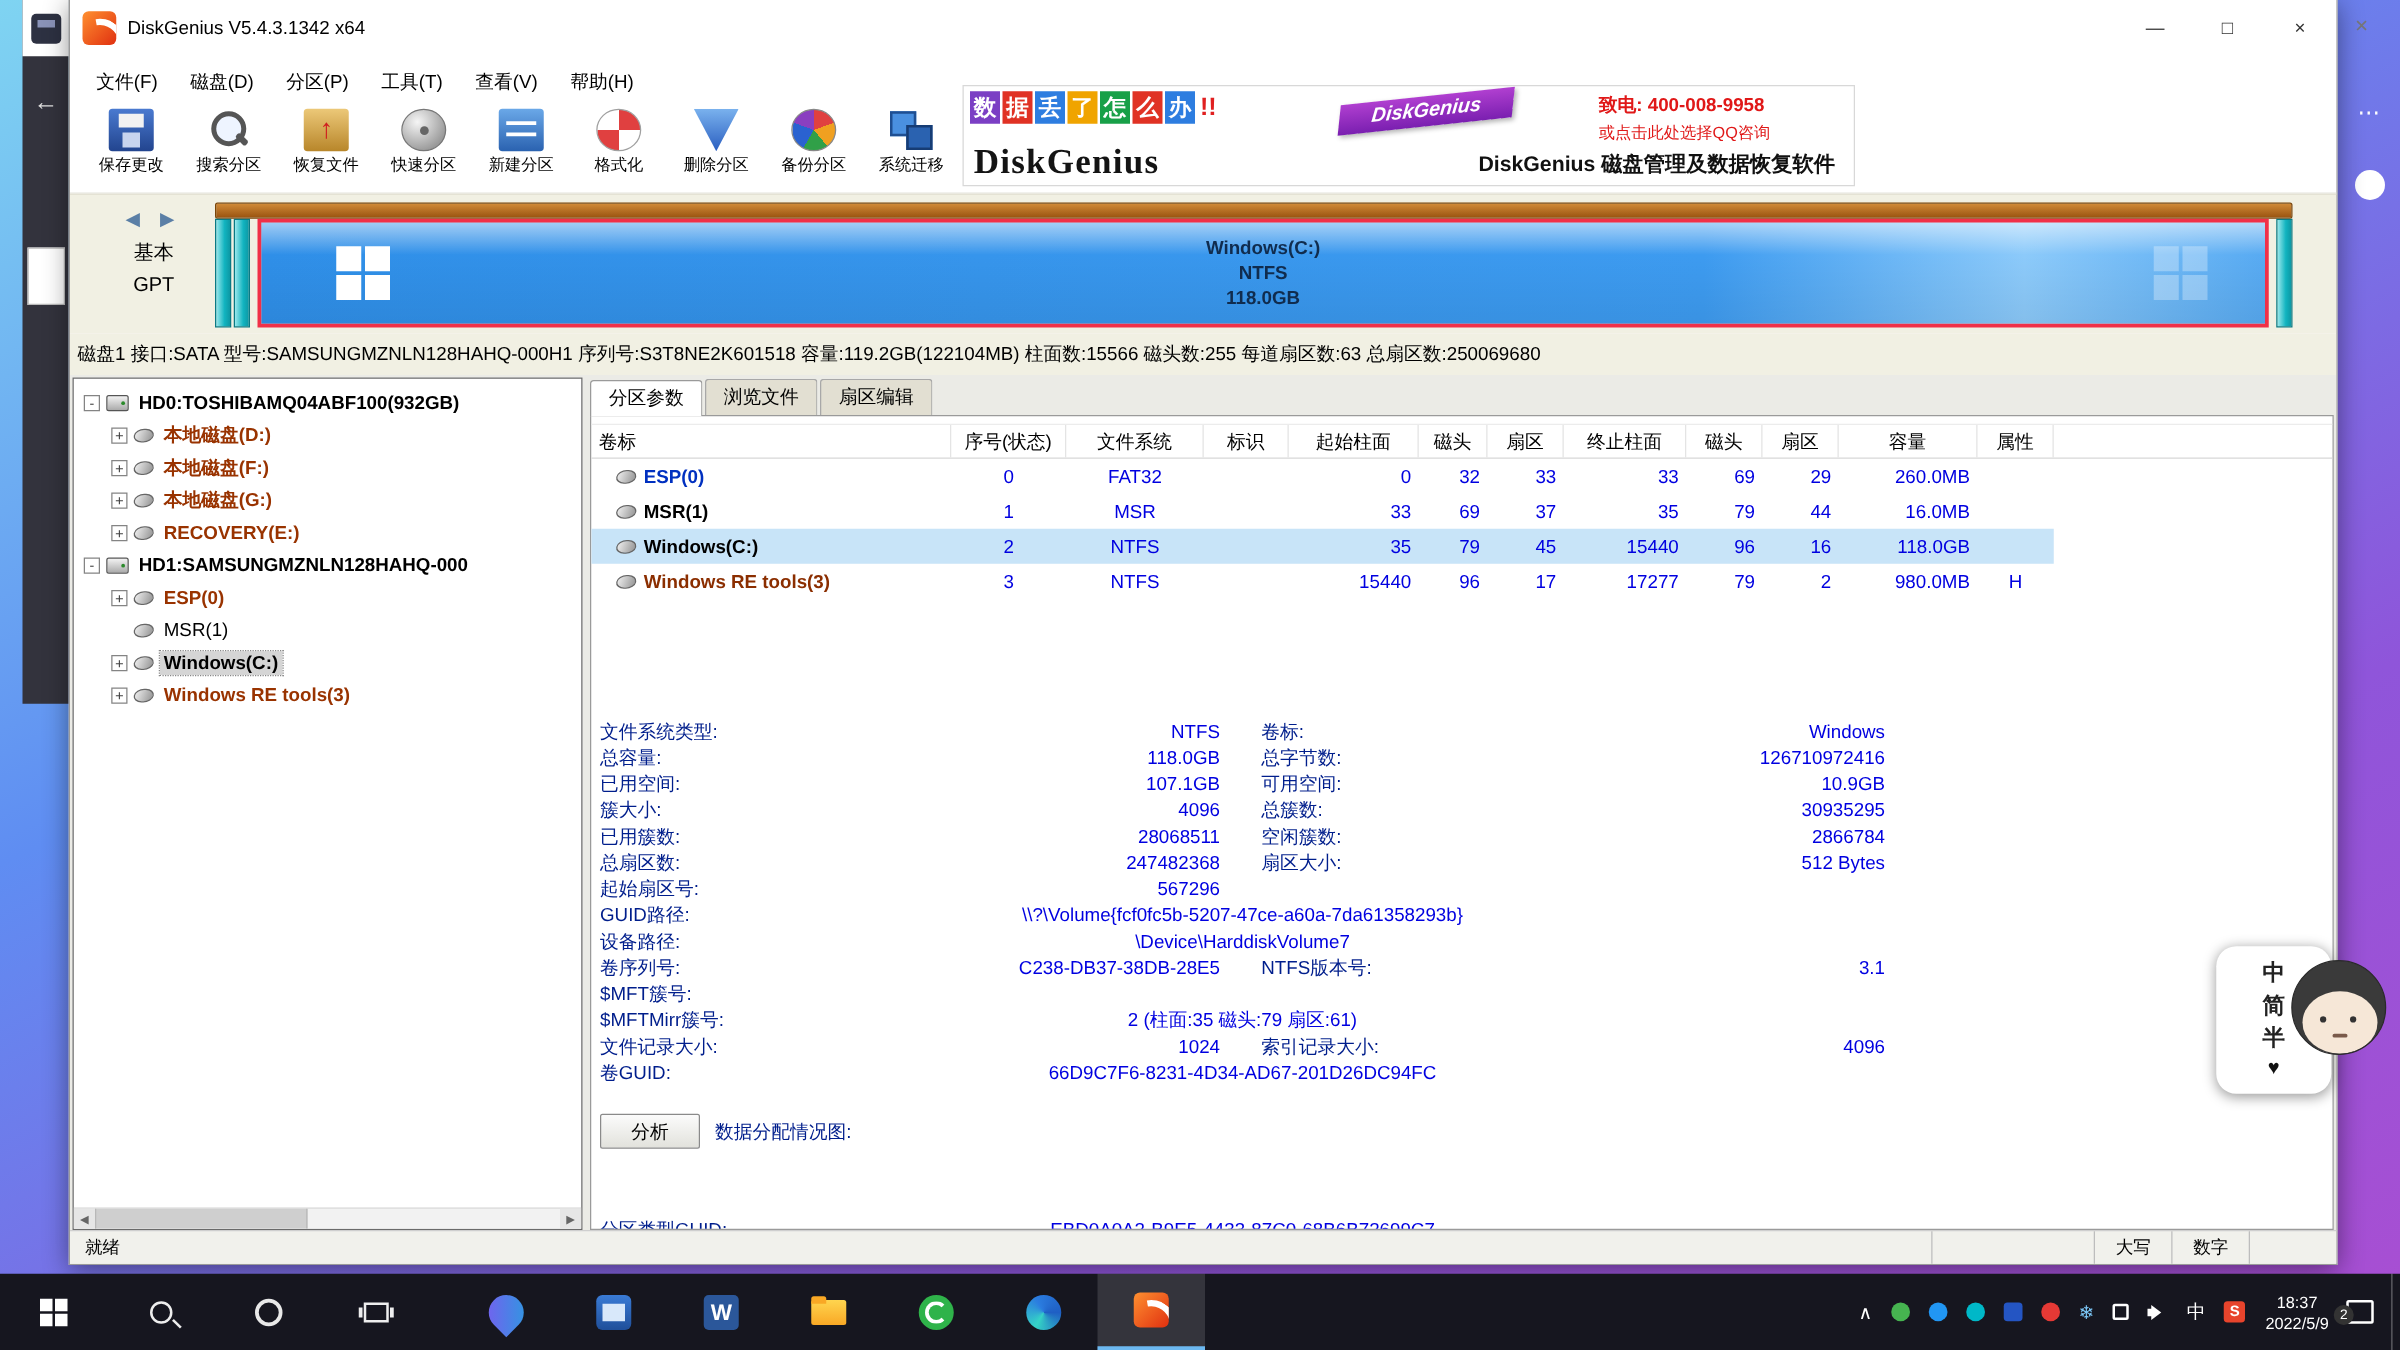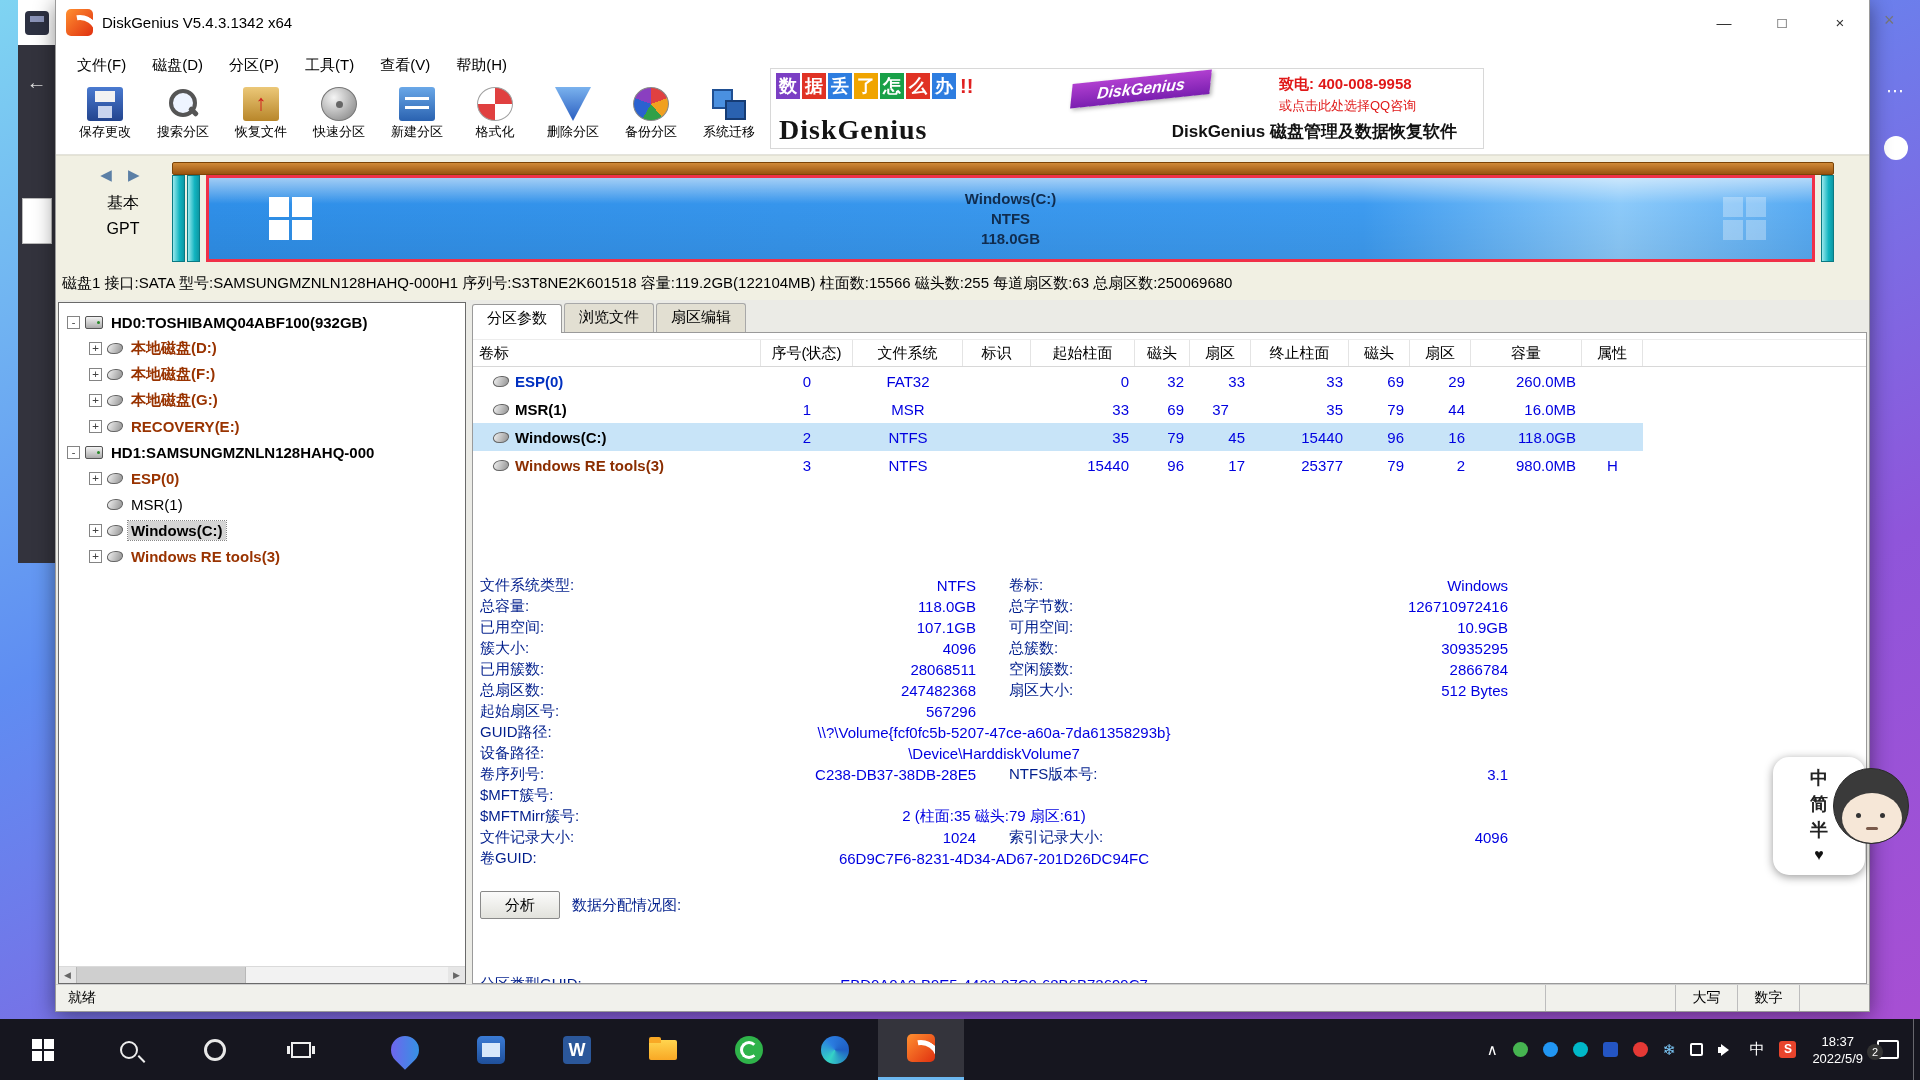--- a/index.html
+++ b/index.html
@@ -54,21 +54,21 @@
 
 .ad{position:absolute;left:714px;top:68px;width:714px;height:81px;background:#fff;border:1px solid #d8d8d8;overflow:hidden;z-index:5}
 .ad-tiles{position:absolute;left:5px;top:4px;display:flex;gap:2px;align-items:center}
 .ad-tile{color:#fff;font-weight:bold;font-size:18px;padding:1px 3px}
 .ad-bang{color:#e02020;font-weight:bold;font-size:20px;margin-left:2px}
 .ad-brand{position:absolute;left:8px;bottom:2px;font-size:28px;font-weight:bold;color:#141414;letter-spacing:1px;font-family:"Liberation Serif","DejaVu Serif",serif}
 .ad-ribbon{position:absolute;left:300px;top:8px;background:linear-gradient(#b03fd0,#7a1fb0);color:#fff;font-weight:bold;font-style:italic;font-size:16px;padding:3px 26px;transform:rotate(-6deg) skewX(-12deg);box-shadow:2px 2px 4px rgba(0,0,0,.3)}
 .ad-right{position:absolute;right:6px;top:6px;text-align:left;width:198px}
 .ad-phone{color:#e01818;font-weight:bold;font-size:15px}
 .ad-qq{color:#e01818;font-size:13px;margin-top:3px}
-.ad-subtitle{position:absolute;right:26px;bottom:5px;font-size:17px;font-weight:bold;color:#111}
+.ad-subtitle{position:absolute;right:15px;bottom:5px;font-size:17px;font-weight:bold;color:#111}
 
 .ptn-section{height:112px;background:#f1f0e3;position:relative;flex:none;border-top:1px solid #e4e2d4}
 .ptn-nav{position:absolute;left:32px;top:10px;width:70px;text-align:center;color:#5b7fa6;font-size:15px;letter-spacing:6px}
 .ptn-type{position:absolute;left:32px;top:34px;width:70px;text-align:center;font-size:16px;color:#000;line-height:26px}
 .ptn-wrap{position:absolute;left:116px;top:6px;width:1662px;height:100px}
 .ptn-capbar{height:13px;background:linear-gradient(#d08a38,#9a5410);border:1px solid #7a4408;border-radius:2px}
 .ptn-row{display:flex;height:87px;margin-top:0}
 .ptn-strip{width:13px;height:100%;background:linear-gradient(90deg,#9ae8ec,#12b4c0 60%,#0d98a4);border:1px solid #0a7a84;flex:none}
 .ptn-row .gap2{width:2px;flex:none}.ptn-row .gap6{width:6px;flex:none}
 .ptn-main{flex:1;border:3px solid #f03048;background:linear-gradient(to bottom,rgba(255,255,255,.55),rgba(255,255,255,0) 32%,rgba(0,0,0,.06)),linear-gradient(to right,#2f8fe8 0%,#3d9bf0 72%,#8ccafa 88%,#57aaf2 100%);display:flex;align-items:center;position:relative}
@@ -409,21 +409,21 @@
               <div class="tr" style="width: 1170px;">
                 <div class="td td-name" style="width: 288px; text-align: left;">
                   <span class="part-ic"></span>
                   <span style="color: rgb(0, 0, 0);">MSR(1)</span>
                 </div>
                 <div class="td" style="width: 92px; text-align: center;">1</div>
                 <div class="td" style="width: 110px; text-align: center;">MSR</div>
                 <div class="td" style="width: 68px; text-align: center;"></div>
                 <div class="td" style="width: 104px; text-align: right;">33</div>
                 <div class="td" style="width: 55px; text-align: right;">69</div>
-                <div class="td" style="width: 61px; text-align: center;">37</div>
+                <div class="td" style="width: 61px; text-align: right;">37</div>
                 <div class="td" style="width: 98px; text-align: right;">35</div>
                 <div class="td" style="width: 61px; text-align: right;">79</div>
                 <div class="td" style="width: 61px; text-align: right;">44</div>
                 <div class="td" style="width: 111px; text-align: right;">16.0MB</div>
                 <div class="td" style="width: 61px; text-align: center;"></div>
               </div>
               <div class="tr selected" style="width: 1170px;">
                 <div class="td td-name" style="width: 288px; text-align: left;">
                   <span class="part-ic"></span>
                   <span style="color: rgb(0, 0, 0);">Windows(C:)</span>
@@ -444,21 +444,21 @@
                 <div class="td td-name" style="width: 288px; text-align: left;">
                   <span class="part-ic"></span>
                   <span style="color: rgb(139, 46, 0);">Windows RE tools(3)</span>
                 </div>
                 <div class="td" style="width: 92px; text-align: center;">3</div>
                 <div class="td" style="width: 110px; text-align: center;">NTFS</div>
                 <div class="td" style="width: 68px; text-align: center;"></div>
                 <div class="td" style="width: 104px; text-align: right;">15440</div>
                 <div class="td" style="width: 55px; text-align: right;">96</div>
                 <div class="td" style="width: 61px; text-align: right;">17</div>
-                <div class="td" style="width: 98px; text-align: right;">25377</div>
+                <div class="td" style="width: 98px; text-align: right;">17277</div>
                 <div class="td" style="width: 61px; text-align: right;">79</div>
                 <div class="td" style="width: 61px; text-align: right;">2</div>
                 <div class="td" style="width: 111px; text-align: right;">980.0MB</div>
                 <div class="td" style="width: 61px; text-align: center;">H</div>
               </div>
             </div>
           <div class="details" id="details">
               <div class="detail-row">
                 <span class="d-label">文件系统类型:</span>
                 <span class="d-val">NTFS</span>

